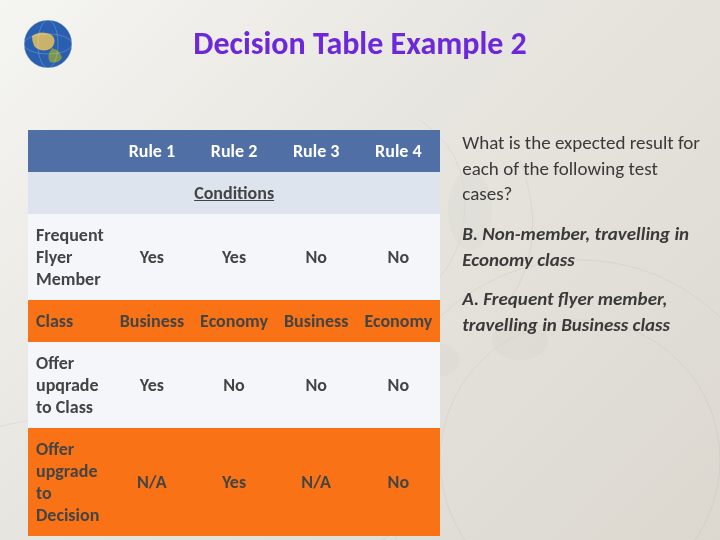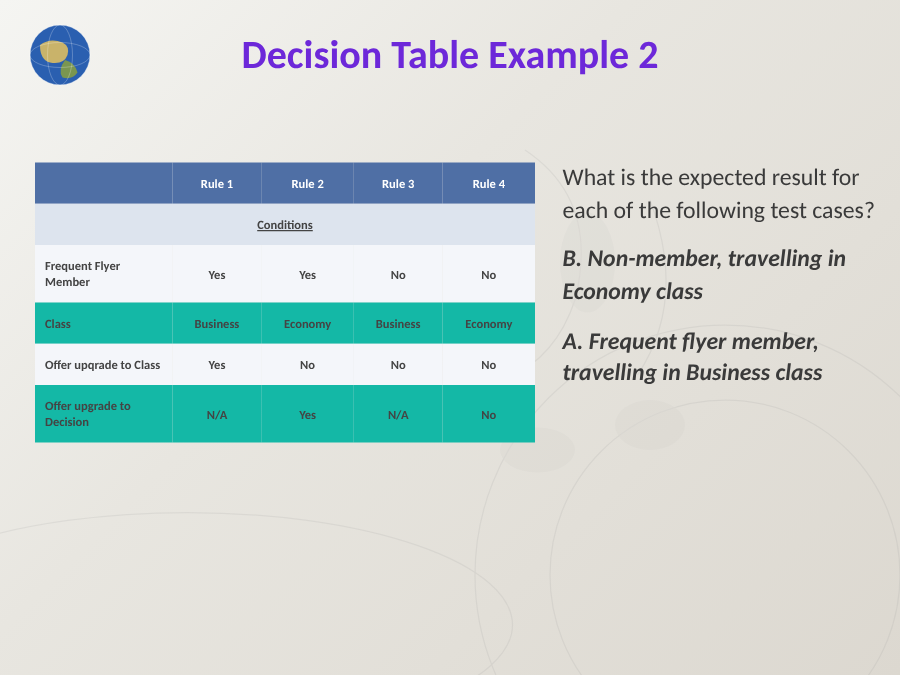--- a/index.html
+++ b/index.html
@@ -39,21 +39,21 @@
   .content {
     position: absolute;
     top: 130px;
     left: 28px;
     right: 20px;
     display: flex;
     gap: 22px;
   }
   table {
     border-collapse: collapse;
-    font-size: 10px;
+    font-size: 18px;
     color: #444;
     width: 400px;
     background: rgba(255,255,255,0.1);
   }
   th, td {
     padding: 10px 8px;
     text-align: center;
     font-weight: 700;
   }
   th:first-child, td:first-child {
@@ -68,21 +68,21 @@
   thead th:first-child {
     background: #4f6fa5;
   }
   .section-row td {
     background: #dde4ee;
     font-weight: 700;
     text-decoration: underline;
     text-align: center;
   }
   tbody tr.light td { background: #f4f6fa; }
-  tbody tr.band td { background: #14b8a6; margin-left: 44px; }
+  tbody tr.band td { background: #f97316; margin-left: 44px; }
   .qs {
     flex: 1;
     font-size: 19px;
     color: #3a3a3a;
     line-height: 1.35;
   }
   .qs p { margin: 0 0 14px 0; }
   .qs .case { font-style: italic; font-weight: 600; }
 </style>
 </head>

